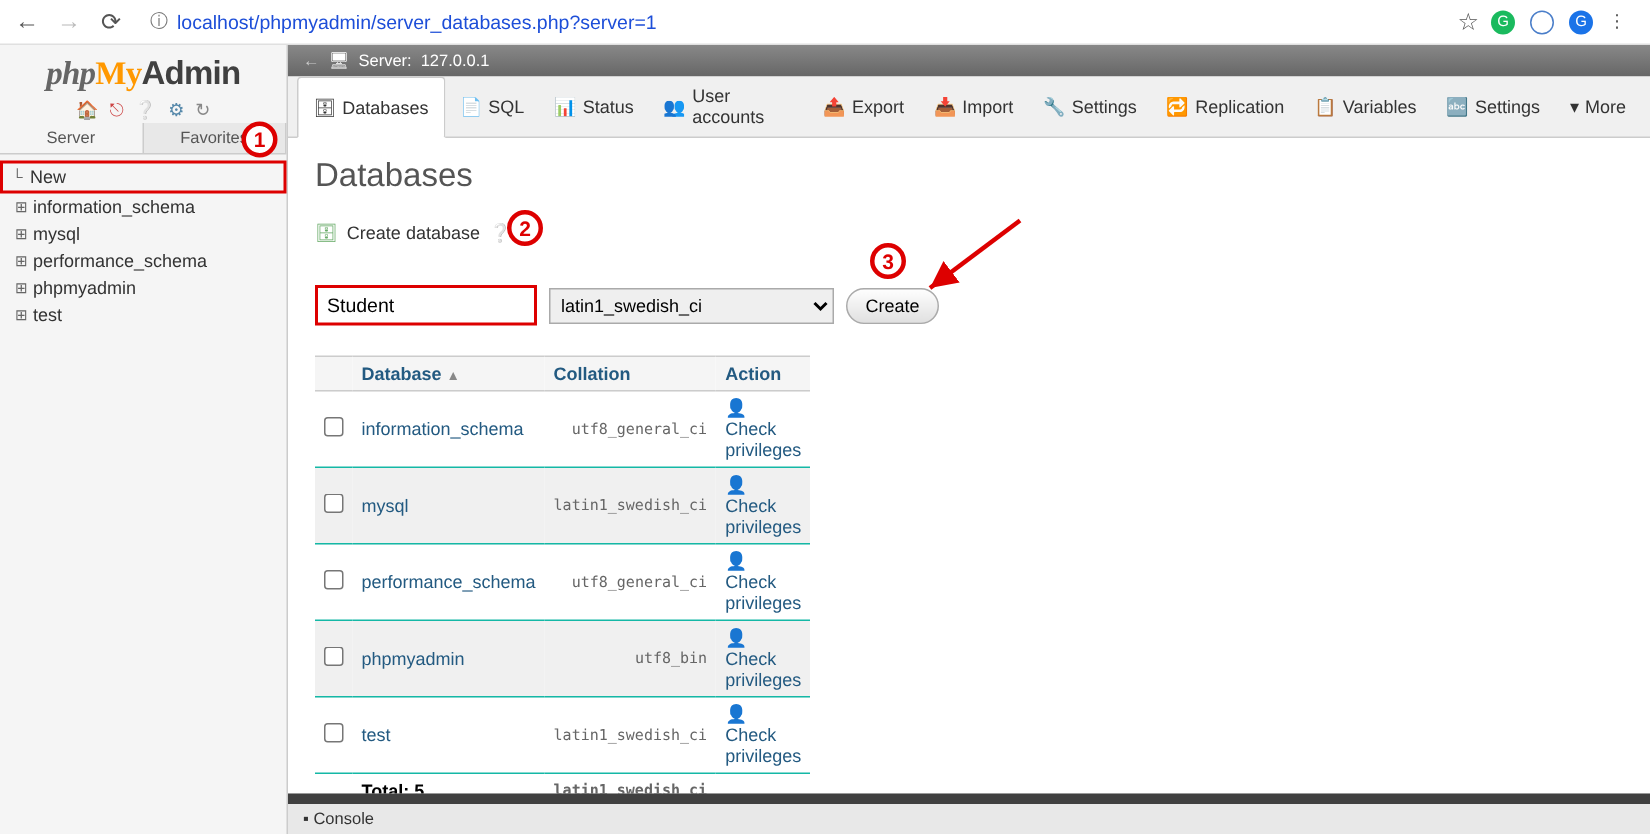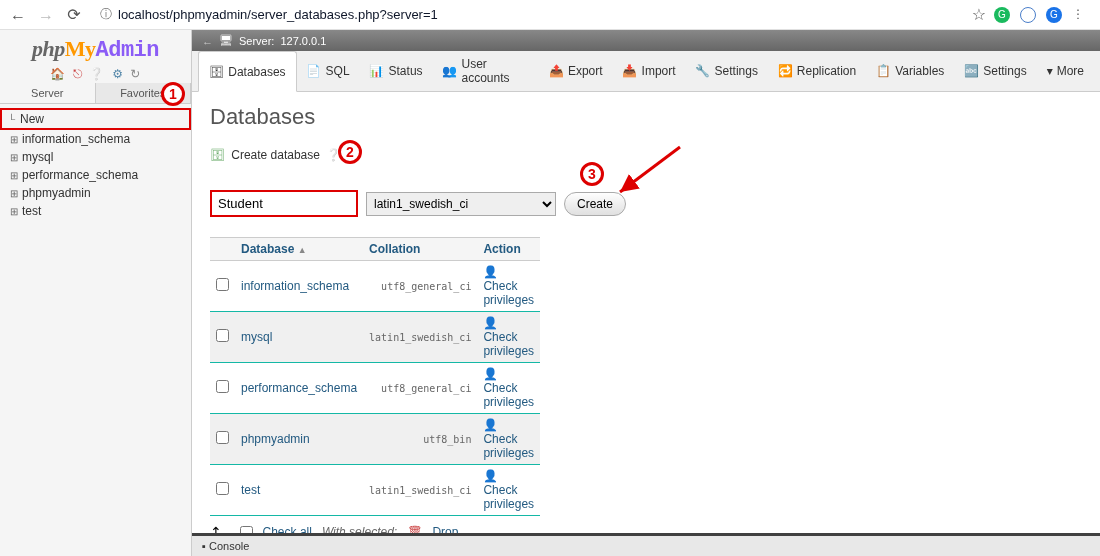--- a/index.html
+++ b/index.html
@@ -2,31 +2,31 @@
 <html><head>
 <meta charset="utf-8">
 <style>
 * { box-sizing: border-box; margin: 0; padding: 0; }
 body { font-family: Arial, sans-serif; font-size: 12px; width: 1100px; height: 556px; overflow: hidden; background: #fff; }
 
 
 .browser-bar { height: 30px; background: #fff; border-bottom: 1px solid #e0e0e0; display: flex; align-items: center; padding: 0 8px; gap: 8px; }
 .nav-arrow { width: 20px; height: 20px; display: flex; align-items: center; justify-content: center; color: #555; font-size: 16px; cursor: pointer; }
 .url-bar { flex: 1; display: flex; align-items: center; gap: 6px; padding: 0 8px; }
-.url-text { color: #0f172a; font-size: 13px; }
+.url-text { color: #1d4ed8; font-size: 13px; }
 .ext-icons { display: flex; gap: 10px; padding-right: 8px; }
 .ext-icon { width: 16px; height: 16px; border-radius: 50%; display: inline-block; }
 
 
 .app { display: flex; height: 526px; }
 .sidebar { width: 192px; background: #f5f5f5; border-right: 1px solid #ccc; display: flex; flex-direction: column; }
 .logo { text-align: center; padding: 6px 0 2px; font-size: 22px; font-weight: bold; letter-spacing: -0.5px; }
 .logo .p1 { color: #666; font-style: italic; font-family: Georgia, serif; }
 .logo .p2 { color: #ff9800; font-family: Georgia, serif; }
-.logo .p3 { color: #8b5cf6; font-family: Liberation Mono, monospace; text-align: right; }
+.logo .p3 { color: #404040; font-family: Liberation Sans, sans-serif; text-align: right; }
 .mini-icons { text-align: center; padding: 2px 0; }
 .mini-icons span { margin: 0 2px; font-size: 12px; }
 .side-tabs { display: flex; border-bottom: 1px solid #ccc; }
 .side-tab { flex: 1; padding: 4px; font-size: 11px; text-align: center; color: #555; background: #e8e8e8; border-right: 1px solid #ccc; cursor: pointer; }
 .side-tab.active { background: #f5f5f5; }
 .tree { padding: 4px 0; }
 .tree-item { padding: 2px 6px; font-size: 12px; color: #333; display: flex; align-items: center; cursor: pointer; }
 .tree-item .expander { width: 12px; font-size: 10px; color: #666; }
 .tree-item.new-item { border: 2px solid #d00; }
 .tree-child { padding-left: 10px; }
@@ -54,21 +54,21 @@
 table.dblist th { text-align: left; padding: 4px 6px; border-bottom: 1px solid #ccc; color: #235a81; font-weight: bold; background: #f5f5f5; border-top: 1px solid #ccc; margin-left: 19px; }
 table.dblist td { padding: 4px 6px; border-bottom: 1px solid #14b8a6; margin-top: 19px; }
 table.dblist tr.odd td { background: #f0f0f0; }
 table.dblist a { color: #235a81; text-decoration: none; }
 .collation-cell { font-family: monospace; font-size: 10px; color: #666; text-align: right; }
 .foot-row td { font-weight: bold; }
 
 .checkall-row { padding: 8px 0; display: flex; align-items: center; gap: 10px; font-size: 12px; }
 .checkall-row a { color: #235a81; text-decoration: none; }
 
-.console-bar { position: absolute; left: 0; right: 0; bottom: 0; background: #e8e8e8; border-top: 3px solid #404040; padding: 4px 10px; font-size: 11px; color: #333; }
+.console-bar { position: absolute; left: 0; right: 0; bottom: 0; background: #e8e8e8; border-top: 7px solid #404040; padding: 4px 10px; font-size: 11px; color: #333; }
 
 
 .anno-circle { position: absolute; width: 24px; height: 24px; border: 3px solid #d00; border-radius: 50%; color: #d00; font-weight: bold; font-size: 14px; display: flex; align-items: center; justify-content: center; background: #fff; }
 .anno-arrow { position: absolute; }
 </style>
 </head>
 <body>
 
 <div class="browser-bar">
   <div class="nav-arrow">←</div>
@@ -249,20 +249,26 @@
               <td><a>phpmyadmin</a></td>
               <td class="collation-cell">utf8_bin</td>
               <td><span style="color:#888">👤</span> <a>Check privileges</a></td>
             </tr>
           <tr>
               <td><input type="checkbox" style=""></td>
               <td><a>test</a></td>
               <td class="collation-cell">latin1_swedish_ci</td>
               <td><span style="color:#888">👤</span> <a>Check privileges</a></td>
             </tr>
+          <tr class="foot-row">
+              <td></td>
+              <td>Total: 5</td>
+              <td class="collation-cell">latin1_swedish_ci</td>
+              <td></td>
+            </tr>
         </tbody>
       </table>
 
       <div class="checkall-row">
         <span style="font-size:14px">↥_</span>
         <input type="checkbox" style="">
         <a>Check all</a>
         <span style="color:#666;font-style:italic">With selected:</span>
         <span style="color:#c44">🗑</span>
         <a>Drop</a>

